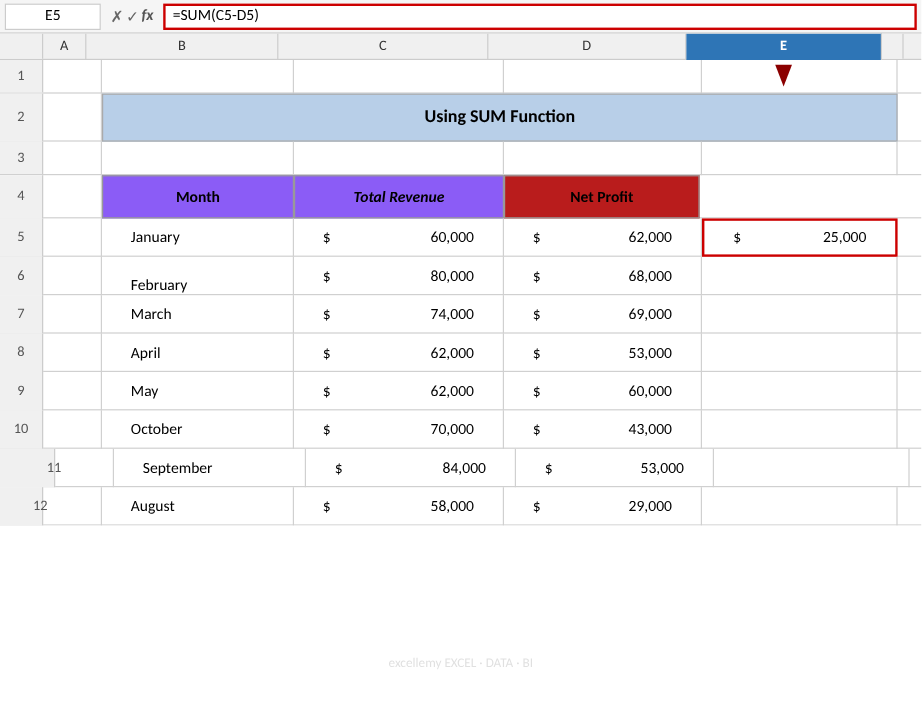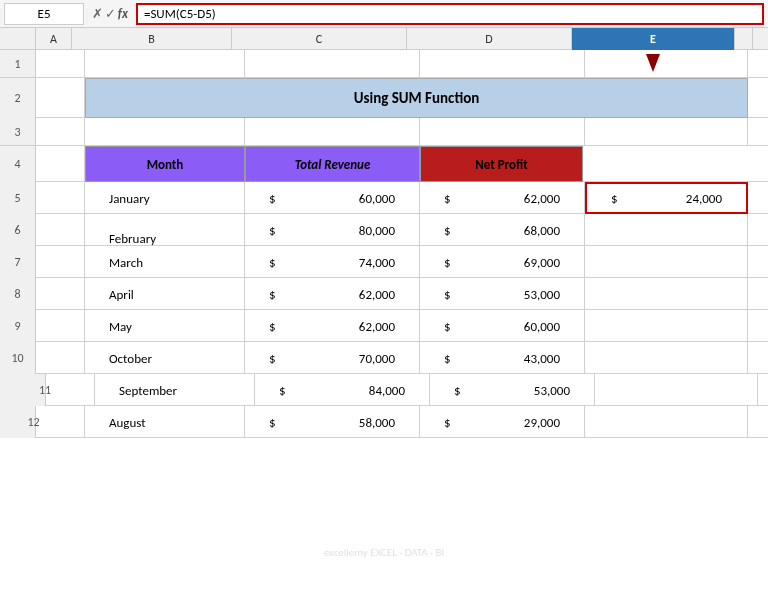--- a/index.html
+++ b/index.html
@@ -272,21 +272,21 @@
       </div>
       <div class="cell cell-d" style="height:32px;">
         <div class="currency-cell">
           <span class="dollar-sign">$</span>
           <span class="amount">62,000</span>
         </div>
       </div>
       <div class="cell cell-e cell-e5-highlight" style="height:32px;">
         <div class="currency-cell">
           <span class="dollar-sign">$</span>
-          <span class="amount">24,000</span>
+          <span class="amount">25,000</span>
         </div>
       </div>
     </div>
 
     <div class="grid-row" style="height:32px;">
       <div class="row-num" style="height:32px;">6</div>
       <div class="cell cell-a" style="height:32px;"></div>
       <div class="cell cell-b" style="height:32px;align-items:flex-end;">
         <span>February</span>
       </div>

